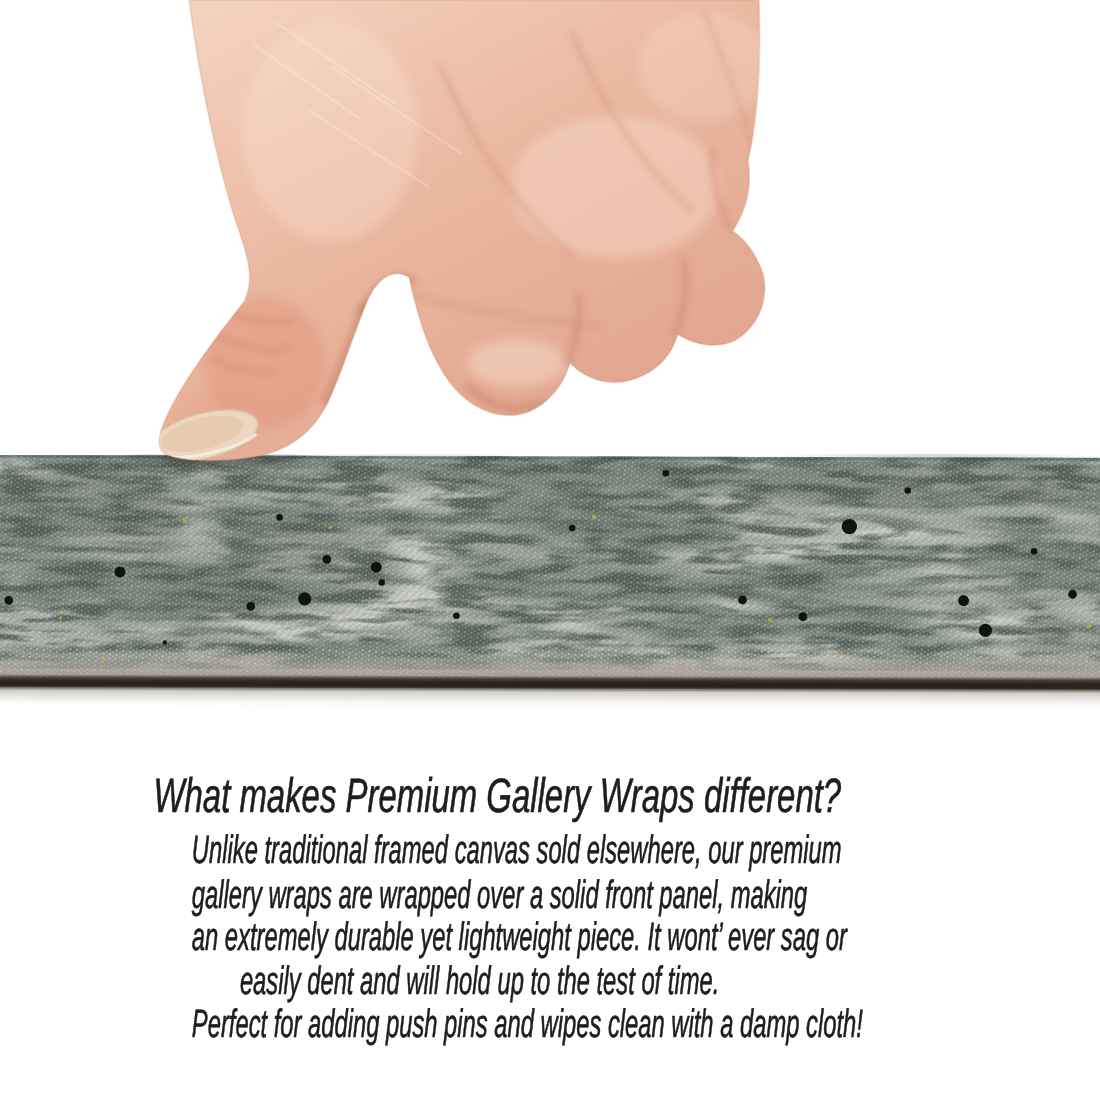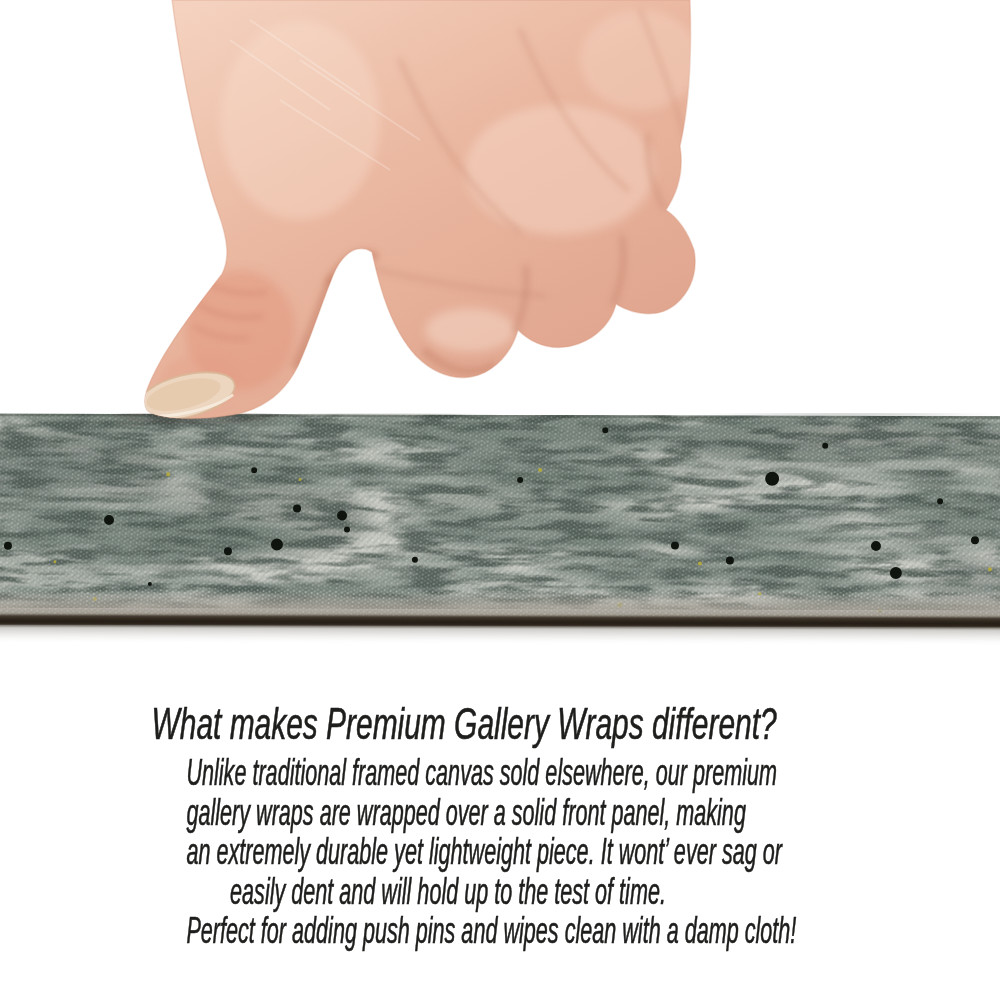--- a/index.html
+++ b/index.html
@@ -8,21 +8,21 @@
     background:var(--background,#fff);
     font-family:"Liberation Sans", sans-serif;
     overflow:hidden;
   }
   .stage{position:relative;width:1000px;height:1000px;background:var(--background,#fff);}
   .photo{position:absolute;top:0;left:0;width:1000px;height:660px;}
   .photo svg{position:absolute;left:0;}
   svg.strip-svg{top:413px;}
   svg.hand-svg{top:0;}
   .caption{
-    position:absolute;top:700px;left:12px;width:872px;
+    position:absolute;top:700px;left:0;width:872px;
     text-align:center;
     color:var(--text,#1d1d1b);
     font-style:italic;
     -webkit-text-stroke:0.6px currentColor;
   }
   .caption .t{
     font-size:44px;line-height:47px;font-weight:400;margin:0 0 6px 0;
     transform:scaleX(0.68);transform-origin:50% 50%;
     white-space:nowrap;
   }

